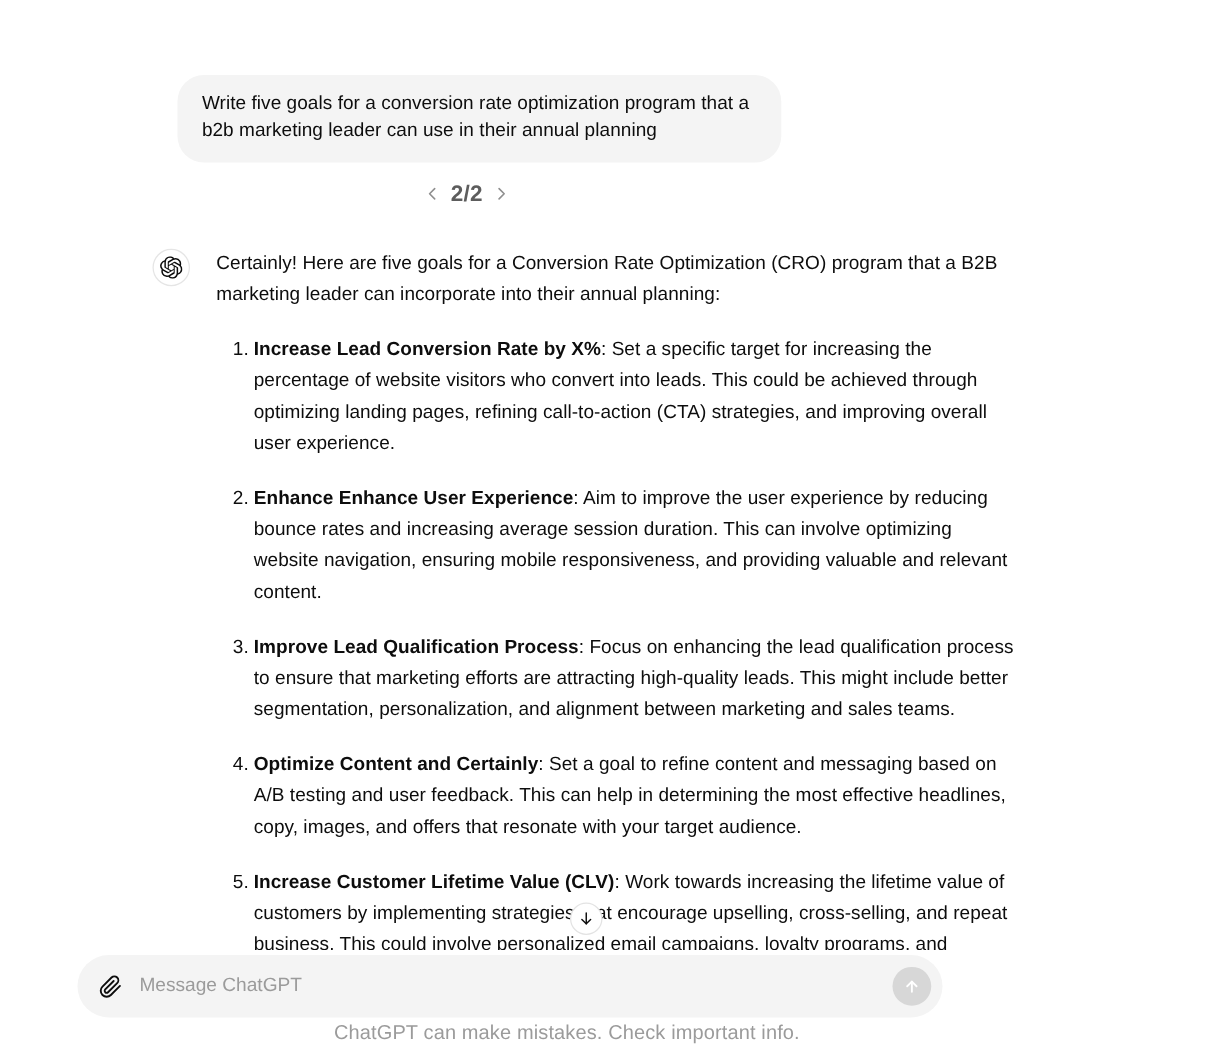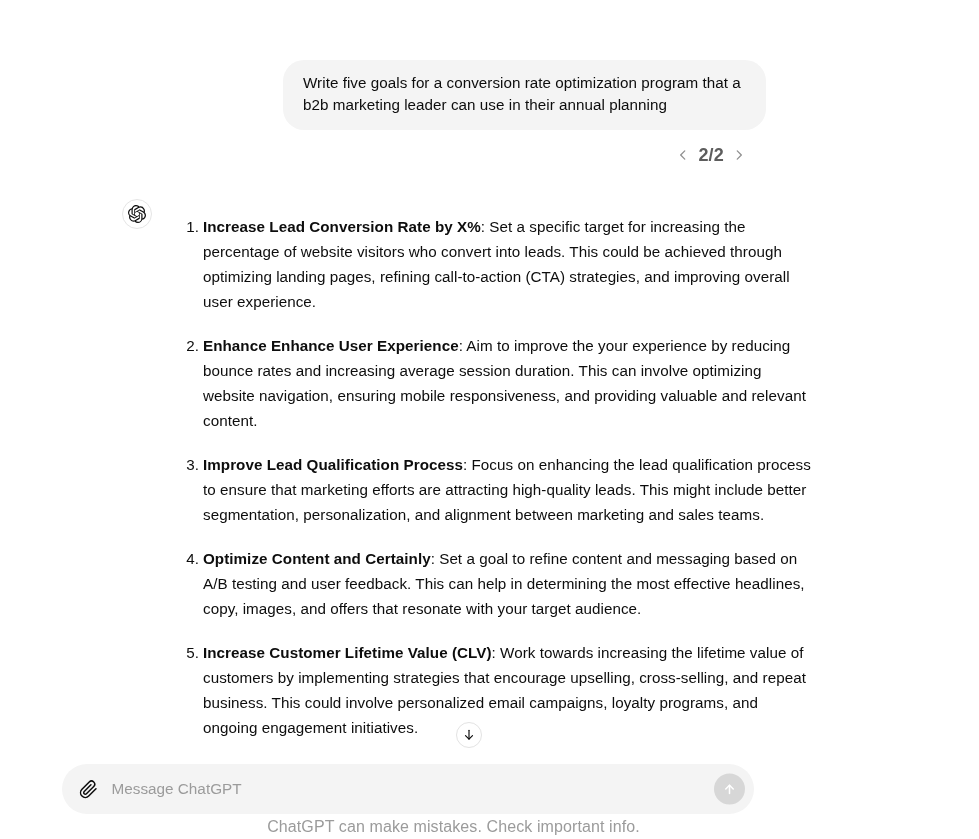--- a/index.html
+++ b/index.html
@@ -31,21 +31,21 @@
   }
 
   
   .user-turn {
     position: absolute;
     left: 0;
     top: 60px;
     width: 932px;
     display: flex;
     flex-direction: column;
-    align-items: flex-end;
+    align-items: center;
     padding-right: 166px;
   }
   .user-bubble {
     background: #f4f4f4;
     color: #0d0d0d;
     border-radius: 21px;
     padding: 12px 20px 14px 20px;
     max-width: 483px;
     font-size: 15.2px;
     line-height: 22px;
@@ -274,27 +274,28 @@
 
       <div class="avatar">
         <span>
           <svg width="18" height="18" viewBox="0 0 24 24" fill="#0d0d0d">
             <path d="M22.28 9.82a5.98 5.98 0 0 0-.52-4.91 6.05 6.05 0 0 0-6.51-2.9A6.07 6.07 0 0 0 4.98 4.18a5.98 5.98 0 0 0-4 2.9 6.05 6.05 0 0 0 .75 7.1 5.98 5.98 0 0 0 .51 4.91 6.05 6.05 0 0 0 6.52 2.9A5.98 5.98 0 0 0 13.26 24a6.05 6.05 0 0 0 5.77-4.19 5.98 5.98 0 0 0 4-2.9 6.05 6.05 0 0 0-.75-7.09zM13.26 22.43a4.48 4.48 0 0 1-2.88-1.04l.14-.08 4.78-2.76a.79.79 0 0 0 .39-.68v-6.74l2.02 1.17a.07.07 0 0 1 .04.06v5.58a4.5 4.5 0 0 1-4.49 4.49zM3.6 18.3a4.47 4.47 0 0 1-.535-3.01l.142.085 4.783 2.762a.78.78 0 0 0 .78 0l5.843-3.369v2.332a.08.08 0 0 1-.33.062L9.74 19.95a4.5 4.5 0 0 1-6.14-1.65zM2.34 7.9a4.48 4.48 0 0 1 2.35-1.97v5.68a.77.77 0 0 0 .38.67l5.83 3.35-2.02 1.17a.08.08 0 0 1-.07 0L4 14.02a4.5 4.5 0 0 1-1.66-6.12zm16.6 3.86-5.84-3.4 2.02-1.16a.08.08 0 0 1 .07 0l4.83 2.79a4.49 4.49 0 0 1-.68 8.1v-5.67a.8.8 0 0 0-.4-.66zm2.01-3.02-.14-.09-4.78-2.77a.78.78 0 0 0-.79 0l-5.84 3.37V6.92a.07.07 0 0 1 .03-.06l4.84-2.79a4.49 4.49 0 0 1 6.66 4.65zM8.3 12.86l-2.02-1.17a.08.08 0 0 1-.04-.06V6.06a4.49 4.49 0 0 1 7.36-3.45l-.14.08-4.78 2.76a.79.79 0 0 0-.39.68zm1.1-2.37L12 8.99l2.6 1.5v3l-2.6 1.5-2.6-1.5z"></path>
           </svg>
         </span>
       </div>
 
       <div class="assistant-body">
+        <p class="intro">Certainly! Here are five goals for a Conversion Rate Optimization (CRO) program that a B2B marketing leader can incorporate into their annual planning:</p>
 
         <ol class="goals">
           <li>
             <span class="goal-title">Increase Lead Conversion Rate by X%</span><span>: Set a specific target for increasing the percentage of website visitors who convert into leads. This could be achieved through optimizing landing pages, refining call-to-action (CTA) strategies, and improving overall user experience.</span>
           </li>
           <li>
-            <span class="goal-title">Enhance Enhance User Experience</span><span>: Aim to improve the your experience by reducing bounce rates and increasing average session duration. This can involve optimizing website navigation, ensuring mobile responsiveness, and providing valuable and relevant content.</span>
+            <span class="goal-title">Enhance Enhance User Experience</span><span>: Aim to improve the user experience by reducing bounce rates and increasing average session duration. This can involve optimizing website navigation, ensuring mobile responsiveness, and providing valuable and relevant content.</span>
           </li>
           <li>
             <span class="goal-title">Improve Lead Qualification Process</span><span>: Focus on enhancing the lead qualification process to ensure that marketing efforts are attracting high-quality leads. This might include better segmentation, personalization, and alignment between marketing and sales teams.</span>
           </li>
           <li>
             <span class="goal-title">Optimize Content and Certainly</span><span>: Set a goal to refine content and messaging based on A/B testing and user feedback. This can help in determining the most effective headlines, copy, images, and offers that resonate with your target audience.</span>
           </li>
           <li>
             <span class="goal-title">Increase Customer Lifetime Value (CLV)</span><span>: Work towards increasing the lifetime value of customers by implementing strategies that encourage upselling, cross-selling, and repeat business. This could involve personalized email campaigns, loyalty programs, and ongoing engagement initiatives.</span>
           </li>

